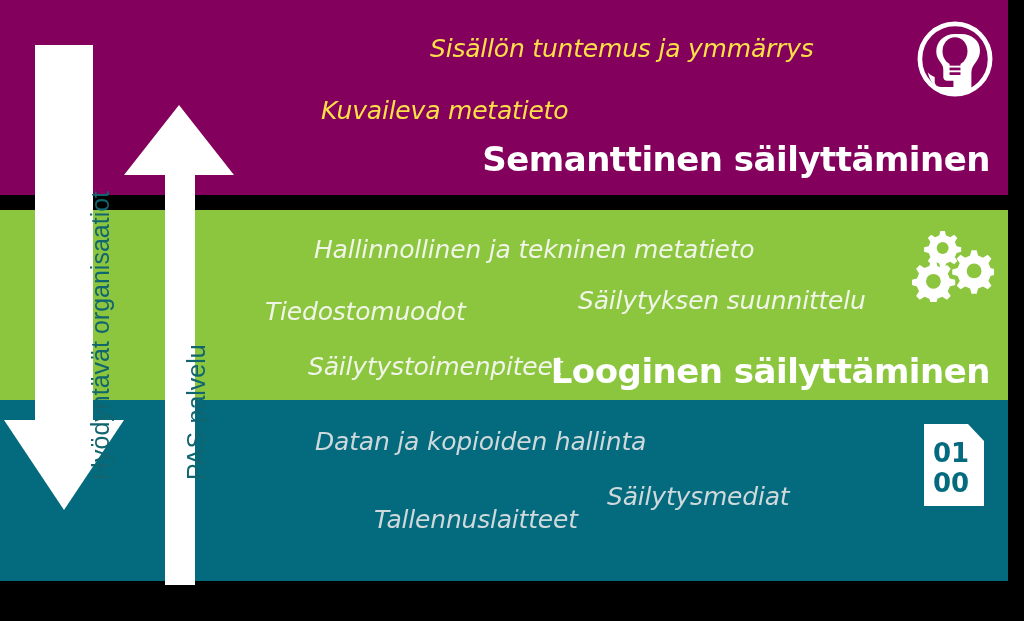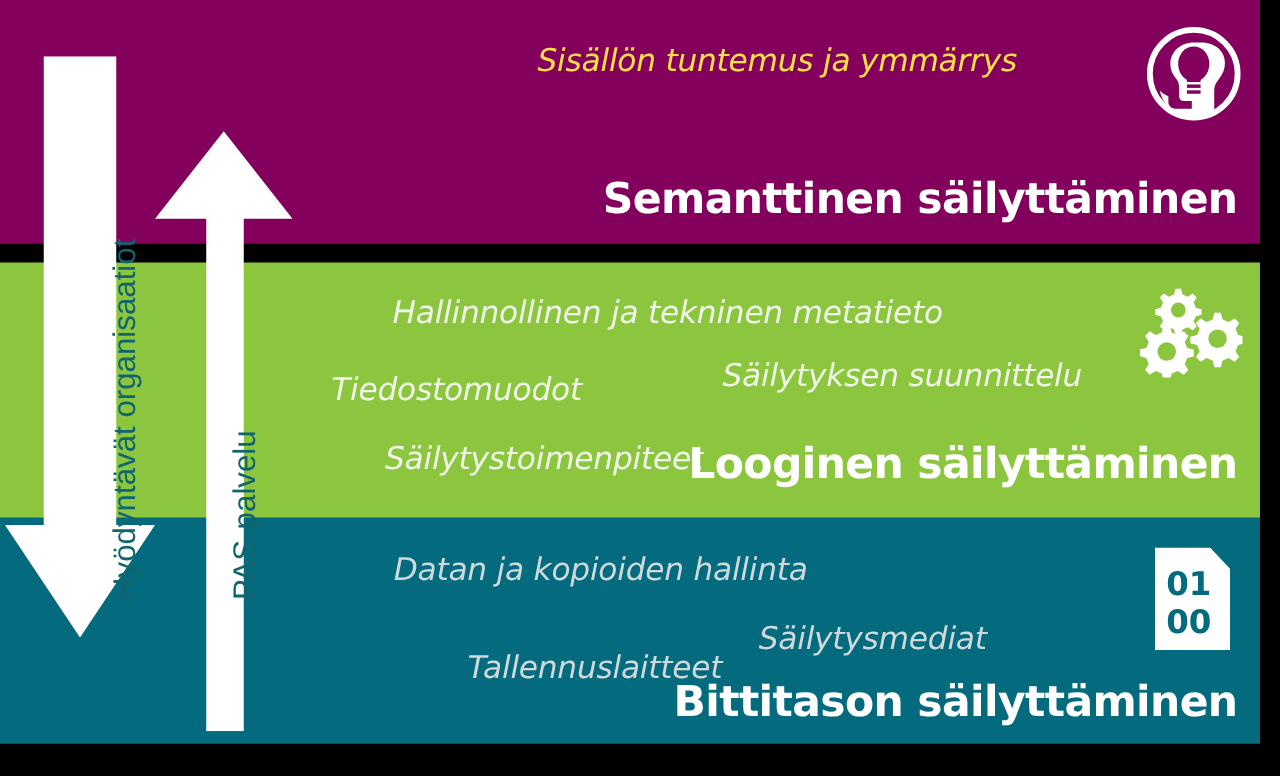--- a/index.html
+++ b/index.html
@@ -30,21 +30,21 @@
     top: 0;
     height: 195px;
     background: #83005c;
   }
   .band-logical {
     top: 210px;
     height: 242px;
     background: #8cc63f;
   }
   .band-bit {
-    top: 414px;
+    top: 400px;
     height: 181px;
     background: #046a7d;
   }
 
   
   .band-inner {
     position: absolute;
     inset: 0;
   }
 
@@ -121,20 +121,21 @@
 </head>
 <body>
 
 <div id="stage">
 
   <div class="band band-semantic">
     <div class="band-inner">
 
       <span class="kw" style="left:430px; top:34px;">Sisällön tuntemus ja ymmärrys</span>
 
+      <span class="kw" style="left:321px; top:96px;">Kuvaileva metatieto</span>
 
       <span class="band-title" style="top:139px;">Semanttinen säilyttäminen</span>
 
       <span class="icon-box icon-head">
         <svg viewBox="0 0 100 100" width="78" height="78" aria-hidden="true">
           <circle cx="50" cy="50" r="45" fill="none" stroke="#ffffff" stroke-width="6"></circle>
           <path fill="#ffffff" d="M50 18
                    c-14 0 -24 10 -24 22
                    c0 7 3 11 6 15
                    c2 3 3 5 3 9
@@ -199,21 +200,20 @@
 
   <div class="band band-bit">
     <div class="band-inner">
 
       <span class="kw" style="left:315px; top:27px;">Datan ja kopioiden hallinta</span>
 
       <span class="kw" style="left:374px; top:105px;">Tallennuslaitteet</span>
 
       <span class="kw" style="left:607px; top:82px;">Säilytysmediat</span>
 
-      <span class="band-title" style="top:128px;">Bittitason säilyttäminen</span>
 
       <span class="icon-box icon-binary">
         <svg viewBox="0 0 72 82" width="72" height="82" aria-hidden="true">
           <path fill="#ffffff" d="M6 0 L50 0 L66 17 L66 82 L6 82 Z"></path>
           <text x="33" y="38" text-anchor="middle" font-family="DejaVu Sans, sans-serif" font-size="26" font-weight="bold" fill="#046a7d">01</text>
           <text x="33" y="68" text-anchor="middle" font-family="DejaVu Sans, sans-serif" font-size="26" font-weight="bold" fill="#046a7d">00</text>
         </svg>
       </span>
 
     </div>

